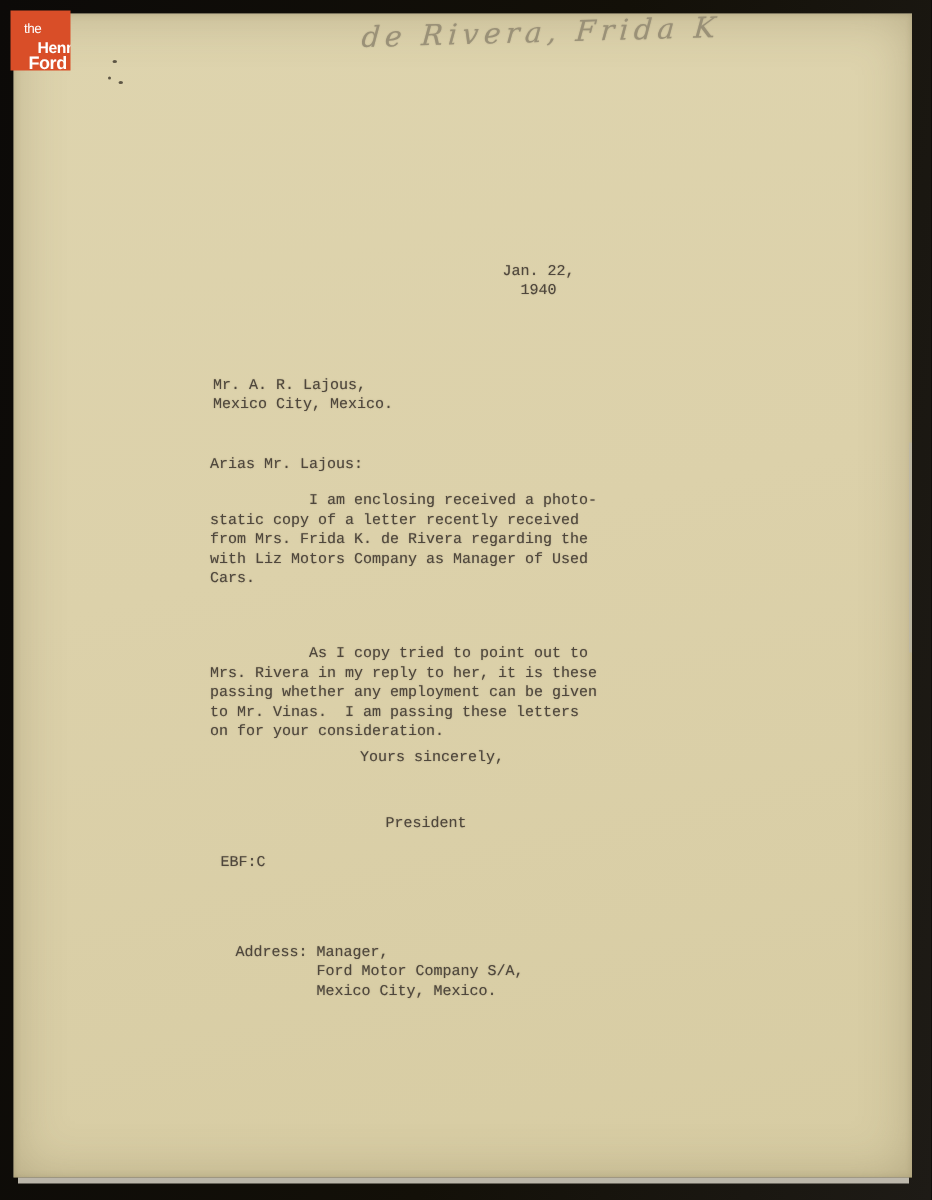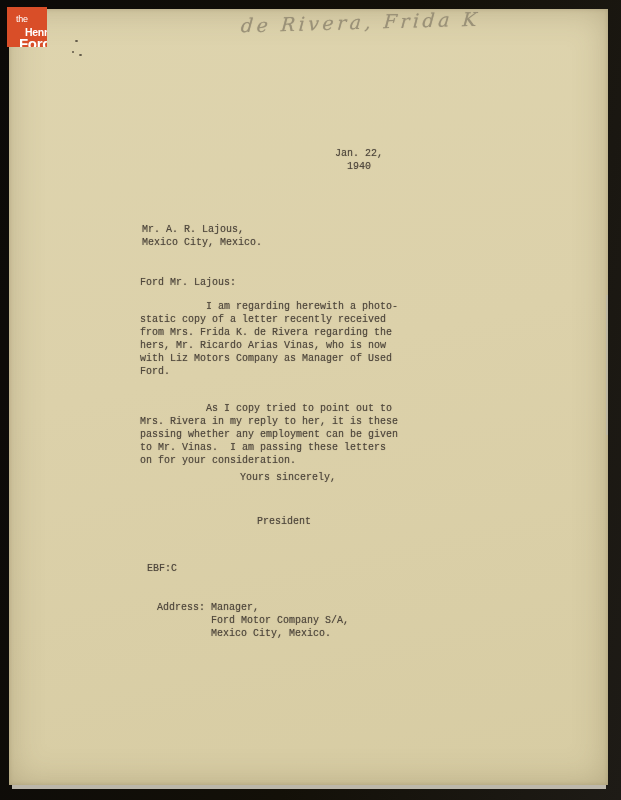--- a/index.html
+++ b/index.html
@@ -21,44 +21,45 @@
     position:absolute; left:606px; top:295px; width:2px; height:140px;
     background:#b8b6ae; opacity:.55;
   }
   .logo {
     position:absolute; left:7px; top:7px; width:40px; height:40px;
     background:#d94e28; overflow:hidden;
   }
   .logo span { position:absolute; color:#ffffff; line-height:1; letter-spacing:-0.3px; }
   .logo .logo-the  { left:9px;  top:8px; font-size:9px;  font-weight:normal; }
   .logo .logo-henry{ left:18px; top:20px; font-size:10.5px; font-weight:bold; }
-  .logo .logo-ford { left:12px; top:29px; font-size:15px; font-weight:bold; }
+  .logo .logo-ford { left:12px; top:29px; font-size:12px; font-weight:bold; }
   .handwriting {
     position:absolute; left:232px; top:2px;
     font-family:"DejaVu Serif", serif; font-style:italic;
     font-size:19px; letter-spacing:3.5px; color:#948b73;
     transform:rotate(-1.6deg) skewX(-6deg); opacity:.9;
     text-shadow:0 0 1px rgba(148,139,115,0.6);
     white-space:pre;
   }
   .typed {
     position:absolute;
     font-family:"Liberation Mono", monospace;
     font-size:10px; line-height:13px; color:#4f473c;
     text-shadow:0 0.3px 0.8px rgba(79,71,60,0.55);
+    margin-top:28px;
   }
   .typed div { white-space:pre; }
   .t-date      { left:326px; top:138px; }
   .t-recipient { left:133px; top:214px; }
   .t-salutation{ left:131px; top:267px; }
   .t-para1     { left:131px; top:291px; }
   .t-para2     { left:131px; top:393px; }
   .t-closing   { left:231px; top:462px; }
   .t-president { left:248px; top:506px; }
-  .t-initials  { left:138px; top:553px; }
+  .t-initials  { left:138px; top:532px; }
   .t-address   { left:148px; top:592px; }
   .speck { position:absolute; border-radius:50%; background:#3c362b; opacity:.8; }
   .s1 { left:66px; top:31px; width:3px; height:2px; }
   .s2 { left:63px; top:42px; width:2px; height:2px; }
   .s3 { left:70px; top:45px; width:3px; height:2px; }
 </style>
 </head>
 <body>
 
 <div class="scan">
@@ -75,30 +76,29 @@
       <div>Jan. 22,</div>
       <div>  1940</div>
     </div>
 
     <div class="typed t-recipient">
       <div>Mr. A. R. Lajous,</div>
       <div>Mexico City, Mexico.</div>
     </div>
 
     <div class="typed t-salutation">
-      <div>Ford Mr. Lajous:</div>
+      <div>Arias Mr. Lajous:</div>
     </div>
 
     <div class="typed t-para1">
-      <div>           I am regarding herewith a photo-</div>
+      <div>           I am enclosing received a photo-</div>
       <div>static copy of a letter recently received</div>
       <div>from Mrs. Frida K. de Rivera regarding the</div>
-      <div>hers, Mr. Ricardo Arias Vinas, who is now</div>
       <div>with Liz Motors Company as Manager of Used</div>
-      <div>Ford.</div>
+      <div>Cars.</div>
     </div>
 
     <div class="typed t-para2">
       <div>           As I copy tried to point out to</div>
       <div>Mrs. Rivera in my reply to her, it is these</div>
       <div>passing whether any employment can be given</div>
       <div>to Mr. Vinas.  I am passing these letters</div>
       <div>on for your consideration.</div>
     </div>
 

